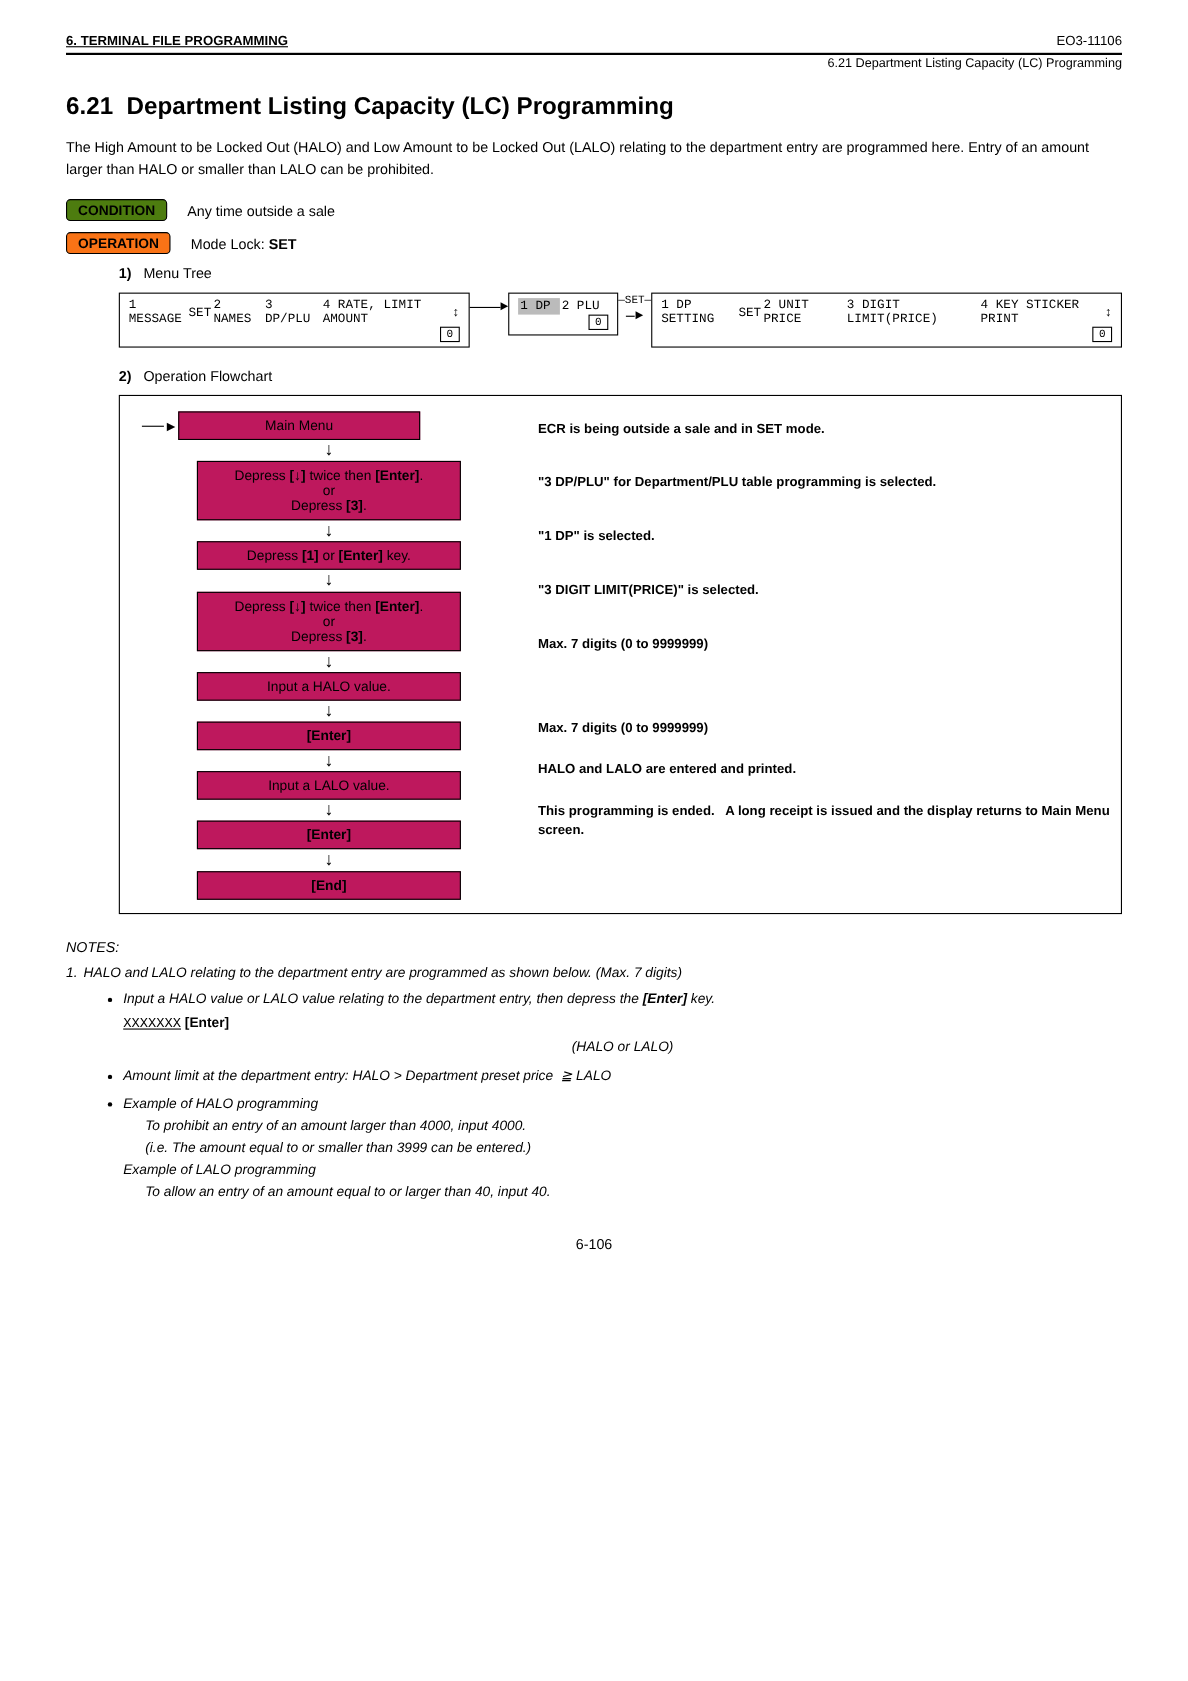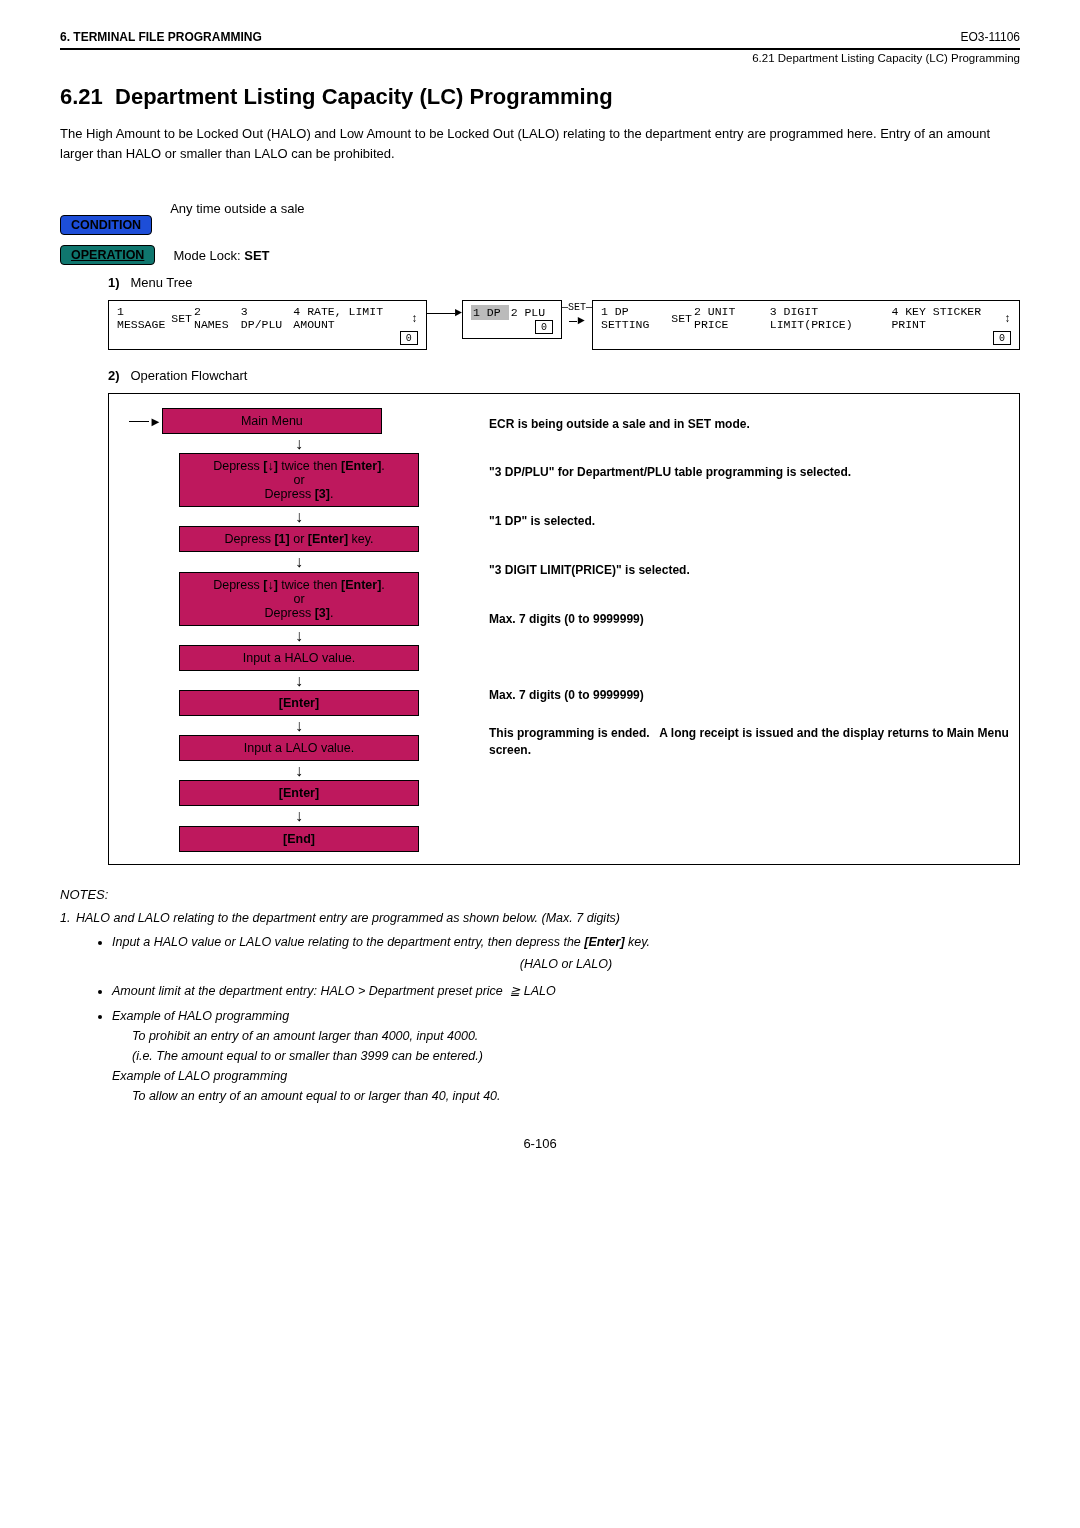--- a/index.html
+++ b/index.html
@@ -20,20 +20,21 @@
     }
     .header-top {
       display: flex;
       justify-content: space-between;
       align-items: flex-start;
       margin-bottom: 4px;
     }
     .header-top-left {
       font-weight: bold;
       font-size: 12px;
+      text-decoration: underline;
     }
     .header-top-right {
       font-size: 12px;
     }
     .header-rule {
       border: none;
       border-top: 2px solid #000;
       margin-bottom: 2px;
     }
     .subheader {
@@ -62,22 +63,22 @@
       border: 1.5px solid #000;
       border-radius: 4px;
       padding: 2px 10px;
       font-size: 12.5px;
       font-weight: bold;
       min-width: 90px;
       text-align: center;
       margin-right: 18px;
       background: #fff;
     }
-    .badge.condition { background: #1d4ed8; margin-top: 34px; }
-    .badge.operation { background: #0f766e; text-decoration: underline; }
+    .badge.condition { background: #4d7c0f; }
+    .badge.operation { background: #f97316; }
     .badge-text {
       font-size: 13px;
     }
     
     .numbered-section {
       margin-bottom: 18px;
       margin-left: 48px;
     }
     .numbered-section-title {
       font-size: 13px;
@@ -399,39 +400,45 @@
           <span class="flow-right-text">"<strong>3 DIGIT LIMIT(PRICE)</strong>" is selected.</span>
         </div>
         <div class="flow-right-entry" style="min-height:38px;align-items:center;">
           <span class="flow-right-text">Max. 7 digits (0 to 9999999)</span>
         </div>
         <div class="flow-right-entry" style="min-height:38px;align-items:center;">
           <span class="flow-right-text"></span>
         </div>
         <div class="flow-right-entry" style="min-height:38px;align-items:center;">
           <span class="flow-right-text">Max. 7 digits (0 to 9999999)</span>
+        </div>
+        <div class="flow-right-entry" style="min-height:38px;align-items:center;">
+          <span class="flow-right-text">HALO and LALO are entered and printed.</span>
         </div>
         <div class="flow-right-entry" style="min-height:50px;align-items:center;">
           <span class="flow-right-text">This programming is ended.&nbsp;&nbsp; A long receipt is issued and the display returns to Main Menu screen.</span>
         </div>
       </div>
     </div>
   </div>
 
   <div class="notes-section">
     <div class="notes-title">NOTES:</div>
     <ol style="list-style:none;padding:0;margin:0;">
       <li style="font-style:italic;font-size:12.5px;padding-left:16px;position:relative;line-height:1.6;">
         <span style="position:absolute;left:0;">1.</span>
         HALO and LALO relating to the department entry are programmed as shown below. (Max. 7 digits)
         <ul class="sub-bullet" style="margin-top:4px;">
           <li style="font-style:italic;">
             Input a HALO value or LALO value relating to the department entry, then depress the <strong><em>[Enter]</em></strong> key.
           </li>
         </ul>
+        <div style="margin-left:36px;margin-top:2px;font-style:normal;">
+          <span class="underline-code">XXXXXXX</span> <strong>[Enter]</strong>
+        </div>
         <div style="margin-left:36px;font-style:italic;font-size:12.5px;text-align:center;">(HALO or LALO)</div>
       </li>
     </ol>
 
     <ul style="list-style:disc;padding-left:52px;margin-top:8px;">
       <li style="font-style:italic;font-size:12.5px;margin-bottom:6px;line-height:1.5;">
         Amount limit at the department entry: HALO &gt; Department preset price &nbsp;≧ LALO
       </li>
       <li style="font-style:italic;font-size:12.5px;line-height:1.6;">
         <em>Example of HALO programming</em><br>

